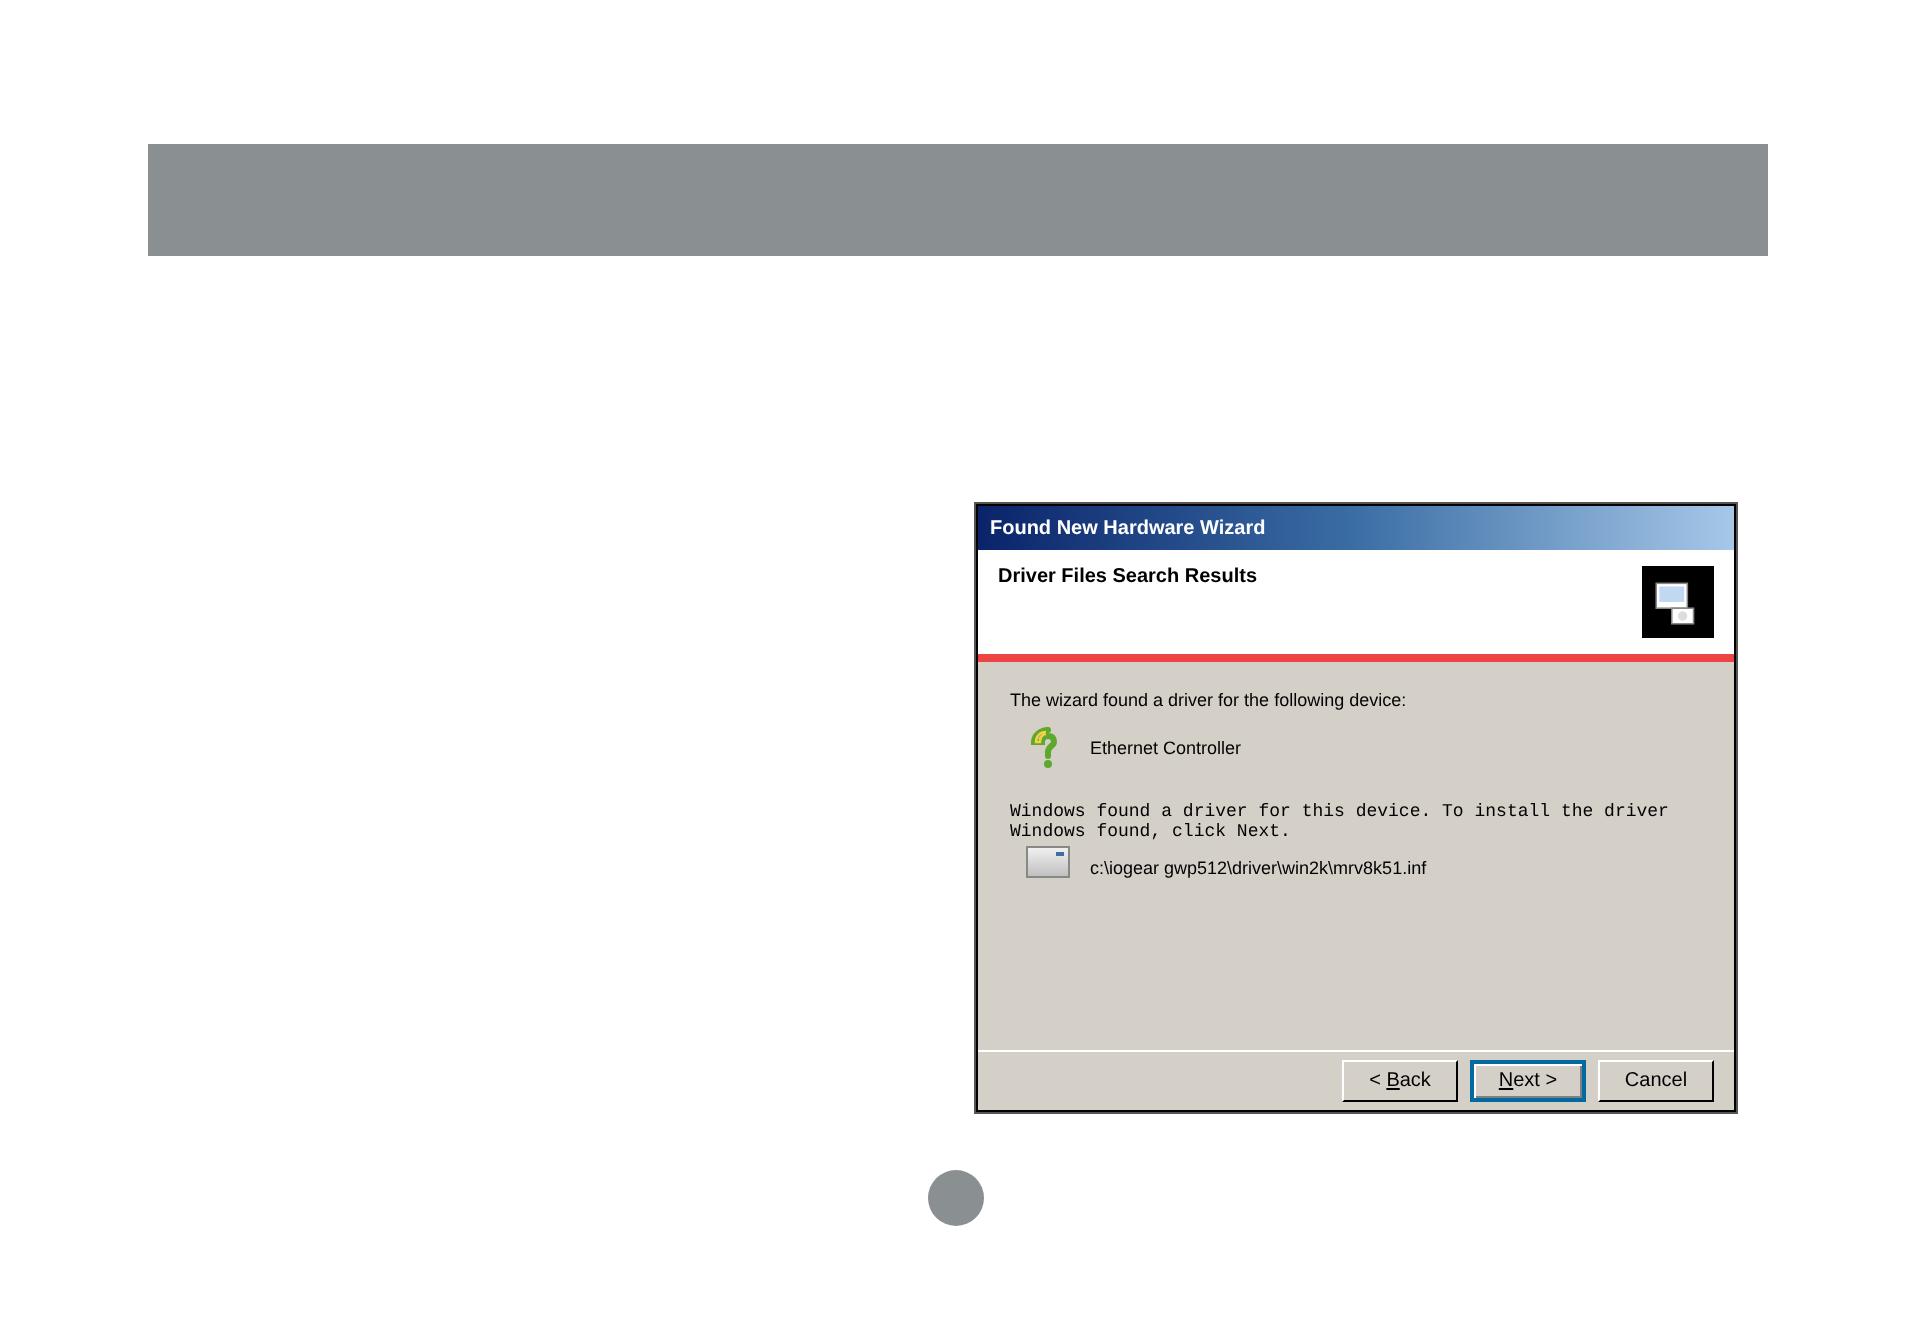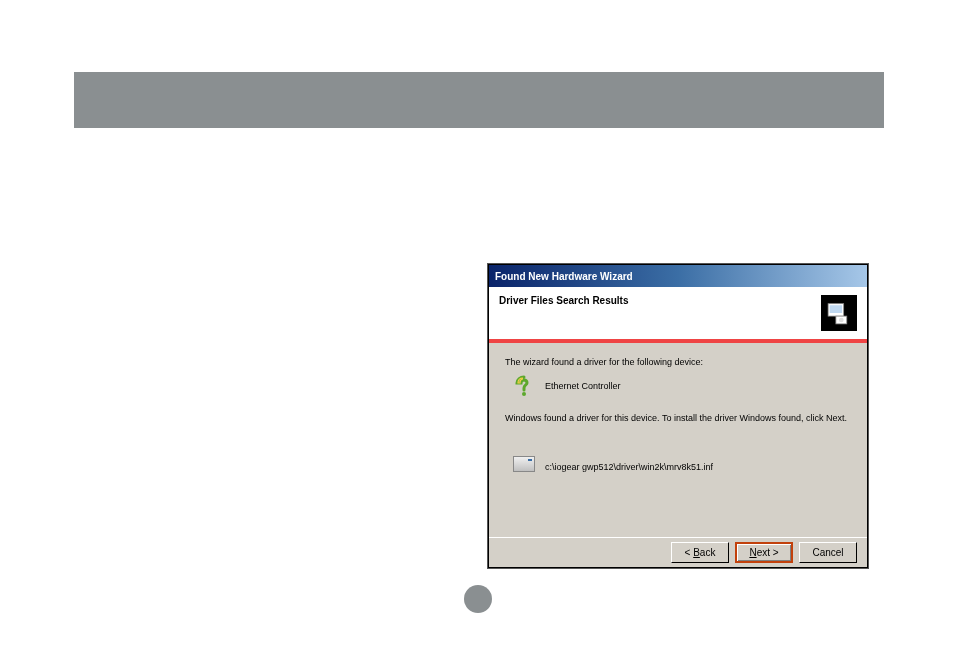--- a/index.html
+++ b/index.html
@@ -16,21 +16,21 @@
       position: absolute;
       top: 72px;
       left: 74px;
       width: 810px;
       height: 56px;
       background: #8a8f91;
     }
     
     .dialog {
       position: absolute;
-      top: 264px;
+      top: 252px;
       left: 488px;
       width: 378px;
       background: #0f172a;
       border: 1px solid #000;
       box-shadow: 0 0 0 1px #555;
     }
     
     .titlebar {
       height: 18px;
       background: linear-gradient(to right, #0a246a 0%, #3b6ea5 50%, #a6c7e8 100%);
@@ -100,21 +100,22 @@
       margin: 8px 0 16px 8px;
     }
     
     .question-icon {
       width: 22px;
       height: 22px;
       margin-right: 10px;
     }
     
     .content-line2 {
-      margin-bottom: 33px;
+      margin-bottom: 2px;
+      font-family: Liberation Mono, monospace;
     }
     
     .path-row {
       display: flex;
       align-items: flex-end;
       margin-left: 8px;
     }
     
     .disk-icon {
       width: 20px;
@@ -151,21 +152,21 @@
       border: 1px solid #000;
       border-top-color: #fff;
       border-left-color: #fff;
       font-size: 10px;
       font-family: Tahoma, Arial, sans-serif;
       padding: 0 8px;
       cursor: pointer;
     }
     
     .btn.default {
-      border: 2px solid #c2410c;
+      border: 2px solid #0369a1;
       box-shadow: inset 1px 1px 0 #fff, inset -1px -1px 0 #808080;
     }
     
     .underline {
       text-decoration: underline;
     }
     
     .page-number {
       position: absolute;
       top: 585px;

